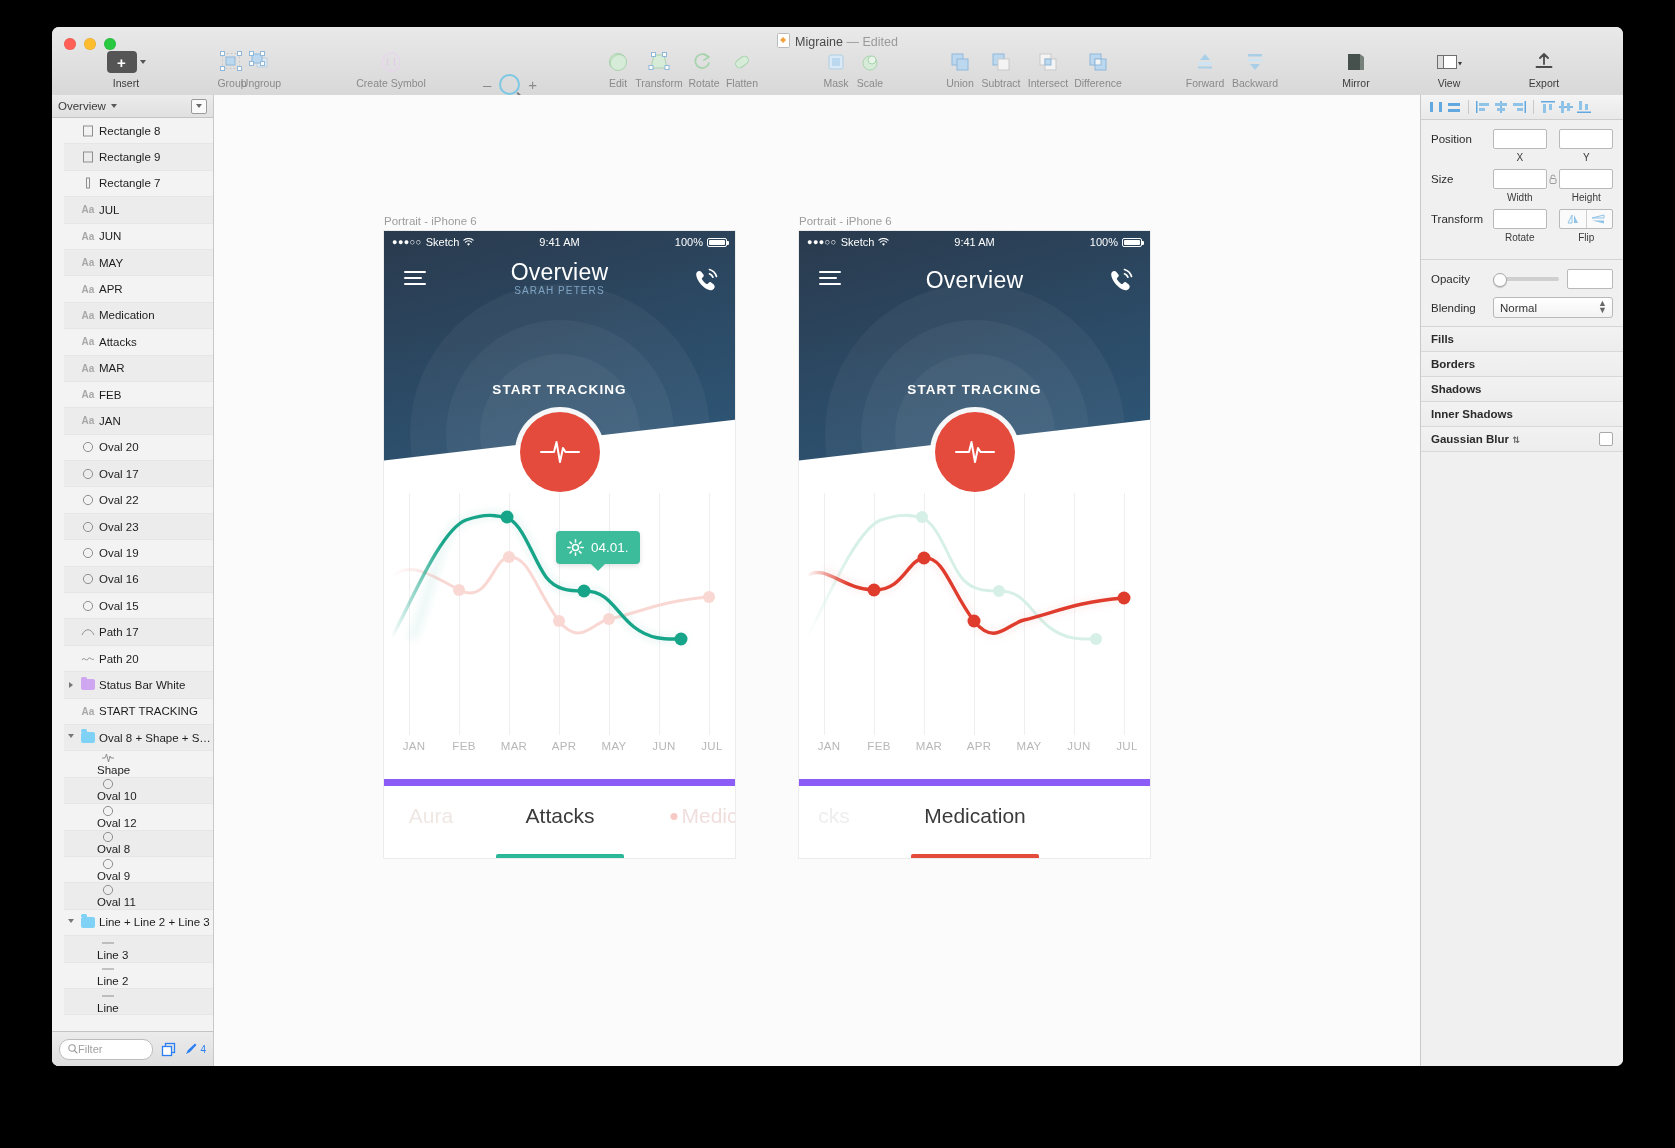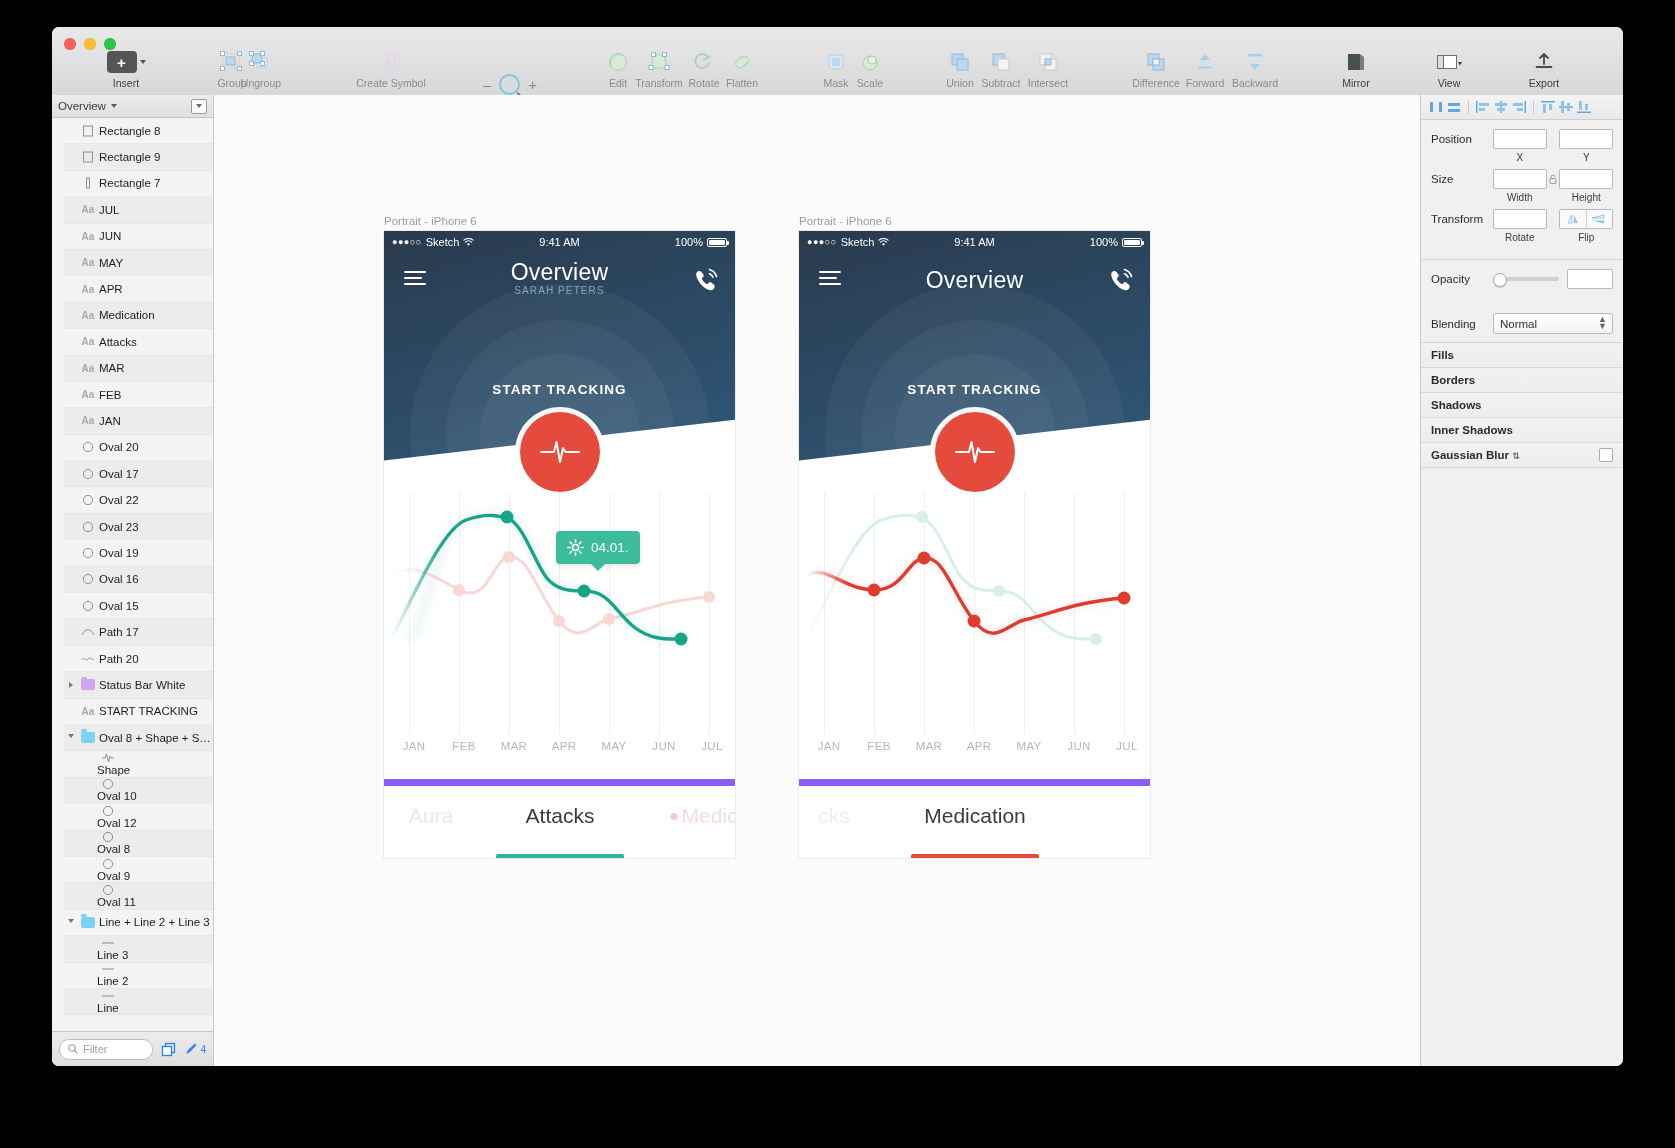--- a/index.html
+++ b/index.html
@@ -83,21 +83,21 @@
   .licon{width:22px;flex:0 0 22px;display:flex;align-items:center;justify-content:center;color:#9b9b9b;}
   .lname{white-space:nowrap;overflow:hidden;text-overflow:ellipsis;}
   .folder{width:14px;height:11px;border-radius:2px;position:relative;}
   .folder:before{content:"";position:absolute;top:-2.5px;left:0;width:6px;height:3px;border-radius:1.5px 1.5px 0 0;background:inherit;}
   .sb-foot{
     height:34px;flex:0 0 34px;background:linear-gradient(180deg,#ececec,#dedede);
     border-top:1px solid #c4c4c4;display:flex;align-items:center;padding:0 7px;gap:8px;
   }
   .filter{
     flex:1;height:19px;background:#fff;border:1px solid #bcbcbc;border-radius:10px;
-    display:flex;align-items:center;gap:5px;padding:0 8px;font-size:11px;color:#a0a0a0;
+    display:flex;align-items:center;padding:0 8px;font-size:11px;color:#a0a0a0;
   }
   .cnt{font-size:10px;color:#2b7ff5;}
   
   .canvas{flex:1;background:#fbfbfb;position:relative;overflow:hidden;}
   .artboard-wrap{position:absolute;}
   .ab-label{font-size:11.5px;color:#9d9d9d;margin-bottom:4px;}
   .phone{width:351px;height:627px;background:#fff;position:relative;overflow:hidden;
     box-shadow:0 0 0 1px rgba(0,0,0,.06);}
   .hdr{position:absolute;left:0;top:0;width:100%;height:255px;
     background:linear-gradient(165deg,#2a3a4d 0%,#2c4c68 55%,#2f5a7c 100%);
@@ -179,20 +179,25 @@
 
 <div class="app-window">
 
   <div class="toolbar">
     <div class="traffic">
       <div class="tl r"></div>
       <div class="tl y"></div>
       <div class="tl g"></div>
     </div>
 
+    <div class="doc-title">
+      <span class="doc-icon"></span><span>Migraine</span>
+      <span class="dash">—</span>
+      <span class="edited">Edited</span>
+    </div>
 
     <div class="tb-items">
 
       <div class="tbi on" style="left:45px">
         <div class="ico">
             <span class="insert-btn">+</span>
             <span class="caret"></span>
           </div>
         <span class="lbl">Insert</span>
       </div>
@@ -336,21 +341,21 @@
         <div class="ico">
             <svg class="ticon" width="22" height="22" viewBox="0 0 22 22">
           <rect x="3" y="3" width="11" height="11" fill="#f4f4f4" stroke="#c9c9c9"></rect>
           <rect x="8" y="8" width="11" height="11" fill="#f4f4f4" stroke="#c9c9c9"></rect>
           <rect x="8" y="8" width="6" height="6" fill="#bcd8ef" stroke="#8fb8da"></rect>
         </svg>
           </div>
         <span class="lbl">Intersect</span>
       </div>
 
-      <div class="tbi" style="left:1075px">
+      <div class="tbi" style="left:1017px">
         <div class="ico">
             <svg class="ticon" width="22" height="22" viewBox="0 0 22 22">
           <rect x="3" y="3" width="11" height="11" fill="#bcd8ef" stroke="#8fb8da"></rect>
           <rect x="8" y="8" width="11" height="11" fill="#bcd8ef" stroke="#8fb8da"></rect>
           <rect x="8" y="8" width="6" height="6" fill="#f4f4f4" stroke="#8fb8da"></rect>
         </svg>
           </div>
         <span class="lbl">Difference</span>
       </div>
 
@@ -1114,21 +1119,21 @@
         </div>
         <div class="isub">
           <span style="width:62px;flex:0 0 62px"></span>
           <span style="width:57px">Rotate</span>
           <span style="width:14px"></span>
           <span style="width:57px">Flip</span>
         </div>
       </div>
 
       <div class="insp-sec" style="padding-bottom:8px">
-        <div class="irow" style="margin-bottom:24px">
+        <div class="irow" style="margin-bottom:8px">
           <span class="ilabel">Opacity</span>
           <span class="slider">
               <span class="knob"></span>
             </span>
           <span class="ifield" style="width:44px"></span>
         </div>
         <div class="irow" style="margin-bottom:0">
           <span class="ilabel">Blending</span>
           <span class="select">
             <span>Normal</span>

